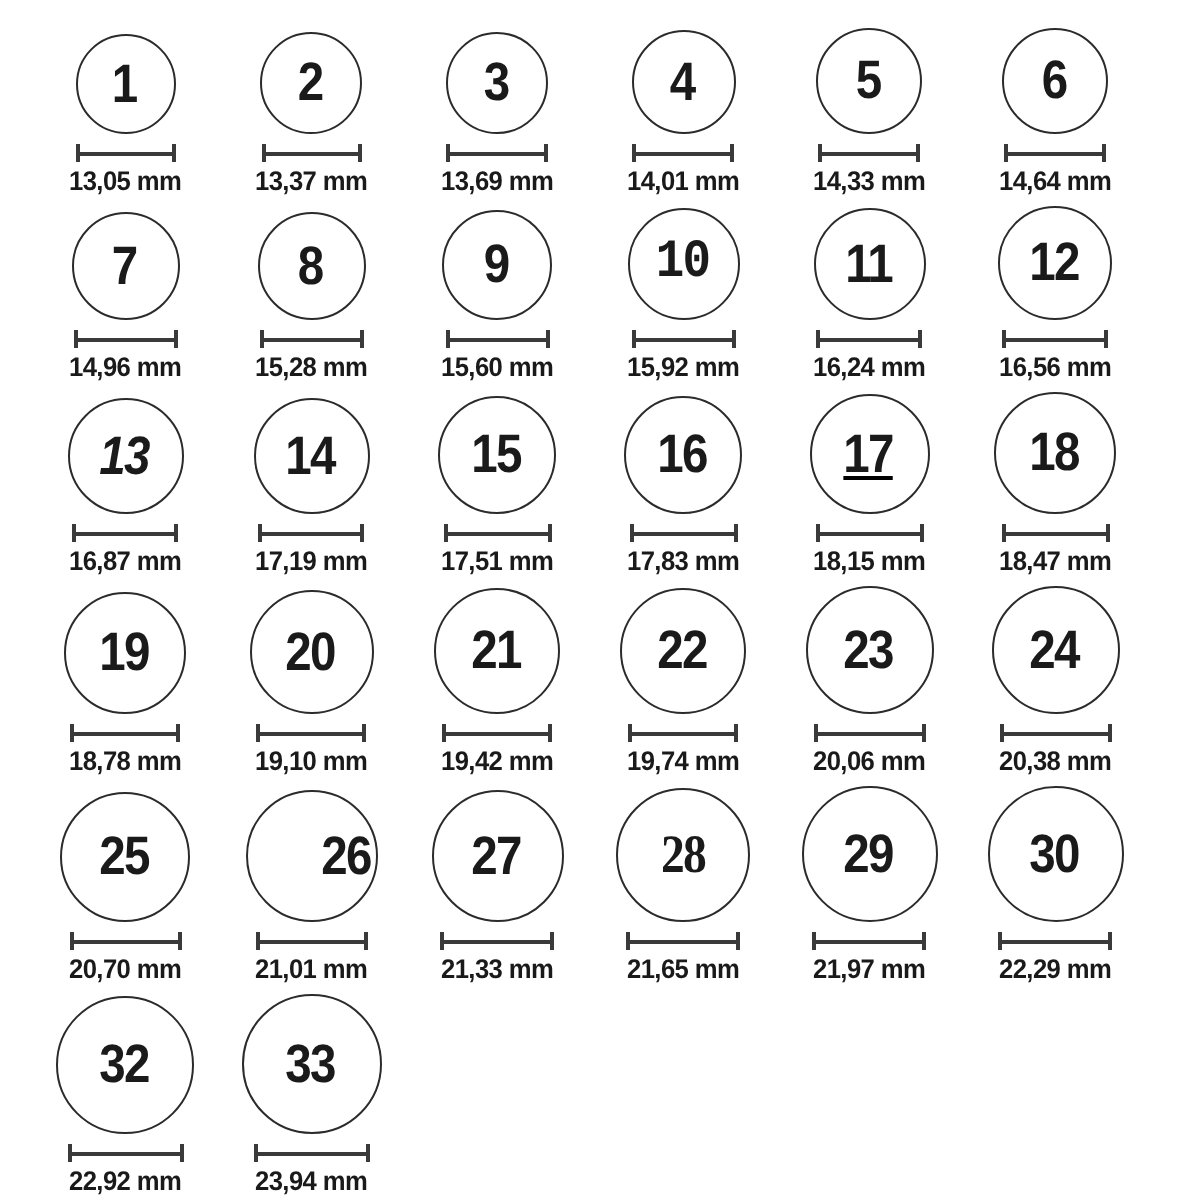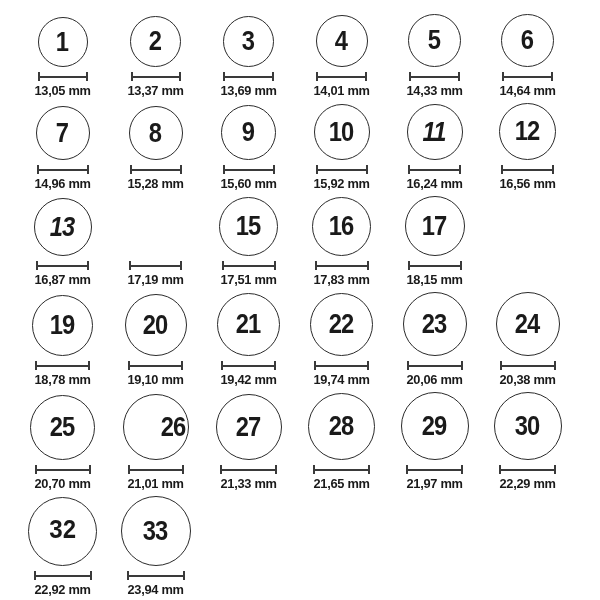--- a/index.html
+++ b/index.html
@@ -165,31 +165,31 @@
     <div class="circle" style="width: 55px; height: 55px;">
       <span class="num">9</span>
     </div>
     <div class="measure" style="width: 52px;">
       <div class="mline"></div>
     </div>
     <div class="label">15,60 mm</div>
   </div>
 
   <div class="cell">
+    <div class="circle" style="width: 56px; height: 56px; font-family: Liberation Mono, monospace;">
+      <span class="num">10</span>
+    </div>
+    <div class="measure" style="width: 52px;">
+      <div class="mline"></div>
+    </div>
+    <div class="label">15,92 mm</div>
+  </div>
+
+  <div class="cell">
     <div class="circle" style="width: 56px; height: 56px;">
-      <span class="num">10</span>
-    </div>
-    <div class="measure" style="width: 52px;">
-      <div class="mline"></div>
-    </div>
-    <div class="label">15,92 mm</div>
-  </div>
-
-  <div class="cell">
-    <div class="circle" style="width: 56px; height: 56px; font-style: italic;">
       <span class="num">11</span>
     </div>
     <div class="measure" style="width: 53px;">
       <div class="mline"></div>
     </div>
     <div class="label">16,24 mm</div>
   </div>
 
   <div class="cell">
     <div class="circle" style="width: 57px; height: 57px;">
@@ -206,20 +206,23 @@
     <div class="circle" style="width: 58px; height: 58px; font-style: italic;">
       <span class="num">13</span>
     </div>
     <div class="measure" style="width: 53px;">
       <div class="mline"></div>
     </div>
     <div class="label">16,87 mm</div>
   </div>
 
   <div class="cell">
+    <div class="circle" style="width: 58px; height: 58px;">
+      <span class="num">14</span>
+    </div>
     <div class="measure" style="width: 53px;">
       <div class="mline"></div>
     </div>
     <div class="label">17,19 mm</div>
   </div>
 
   <div class="cell">
     <div class="circle" style="width: 59px; height: 59px; align-items: center;">
       <span class="num">15</span>
     </div>
@@ -233,29 +236,38 @@
     <div class="circle" style="width: 59px; height: 59px;">
       <span class="num">16</span>
     </div>
     <div class="measure" style="width: 54px;">
       <div class="mline"></div>
     </div>
     <div class="label">17,83 mm</div>
   </div>
 
   <div class="cell">
-    <div class="circle" style="width: 60px; height: 60px;">
+    <div class="circle" style="width: 60px; height: 60px; text-decoration: underline;">
       <span class="num">17</span>
     </div>
     <div class="measure" style="width: 54px;">
       <div class="mline"></div>
     </div>
     <div class="label">18,15 mm</div>
   </div>
 
+  <div class="cell">
+    <div class="circle" style="width: 61px; height: 61px;">
+      <span class="num">18</span>
+    </div>
+    <div class="measure" style="width: 54px;">
+      <div class="mline"></div>
+    </div>
+    <div class="label">18,47 mm</div>
+  </div>
 </div>
     <div class="row">
   <div class="cell">
     <div class="circle" style="width: 61px; height: 61px;">
       <span class="num">19</span>
     </div>
     <div class="measure" style="width: 55px;">
       <div class="mline"></div>
     </div>
     <div class="label">18,78 mm</div>
@@ -336,21 +348,21 @@
     <div class="circle" style="width: 66px; height: 66px; justify-content: center;">
       <span class="num">27</span>
     </div>
     <div class="measure" style="width: 57px;">
       <div class="mline"></div>
     </div>
     <div class="label">21,33 mm</div>
   </div>
 
   <div class="cell">
-    <div class="circle" style="width: 67px; height: 67px;">
+    <div class="circle" style="width: 67px; height: 67px; font-family: Liberation Serif, serif;">
       <span class="num">28</span>
     </div>
     <div class="measure" style="width: 57px;">
       <div class="mline"></div>
     </div>
     <div class="label">21,65 mm</div>
   </div>
 
   <div class="cell">
     <div class="circle" style="width: 68px; height: 68px;">
@@ -368,21 +380,21 @@
     </div>
     <div class="measure" style="width: 57px;">
       <div class="mline"></div>
     </div>
     <div class="label">22,29 mm</div>
   </div>
 </div>
     <div class="row">
 
   <div class="cell">
-    <div class="circle" style="width: 69px; height: 69px; font-family: Liberation Mono, monospace;">
+    <div class="circle" style="width: 69px; height: 69px;">
       <span class="num">32</span>
     </div>
     <div class="measure" style="width: 58px;">
       <div class="mline"></div>
     </div>
     <div class="label">22,92 mm</div>
   </div>
 
   <div class="cell">
     <div class="circle" style="width: 70px; height: 70px;">

